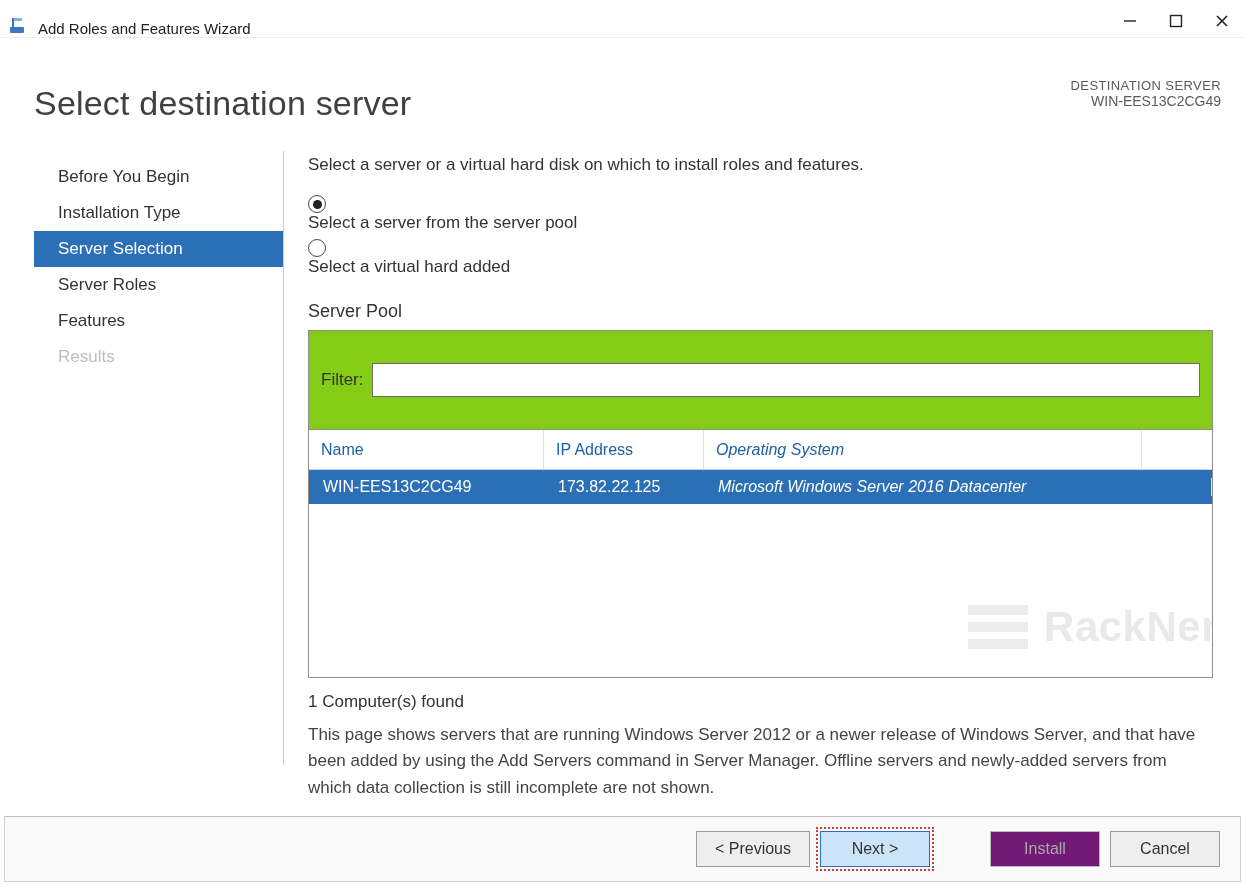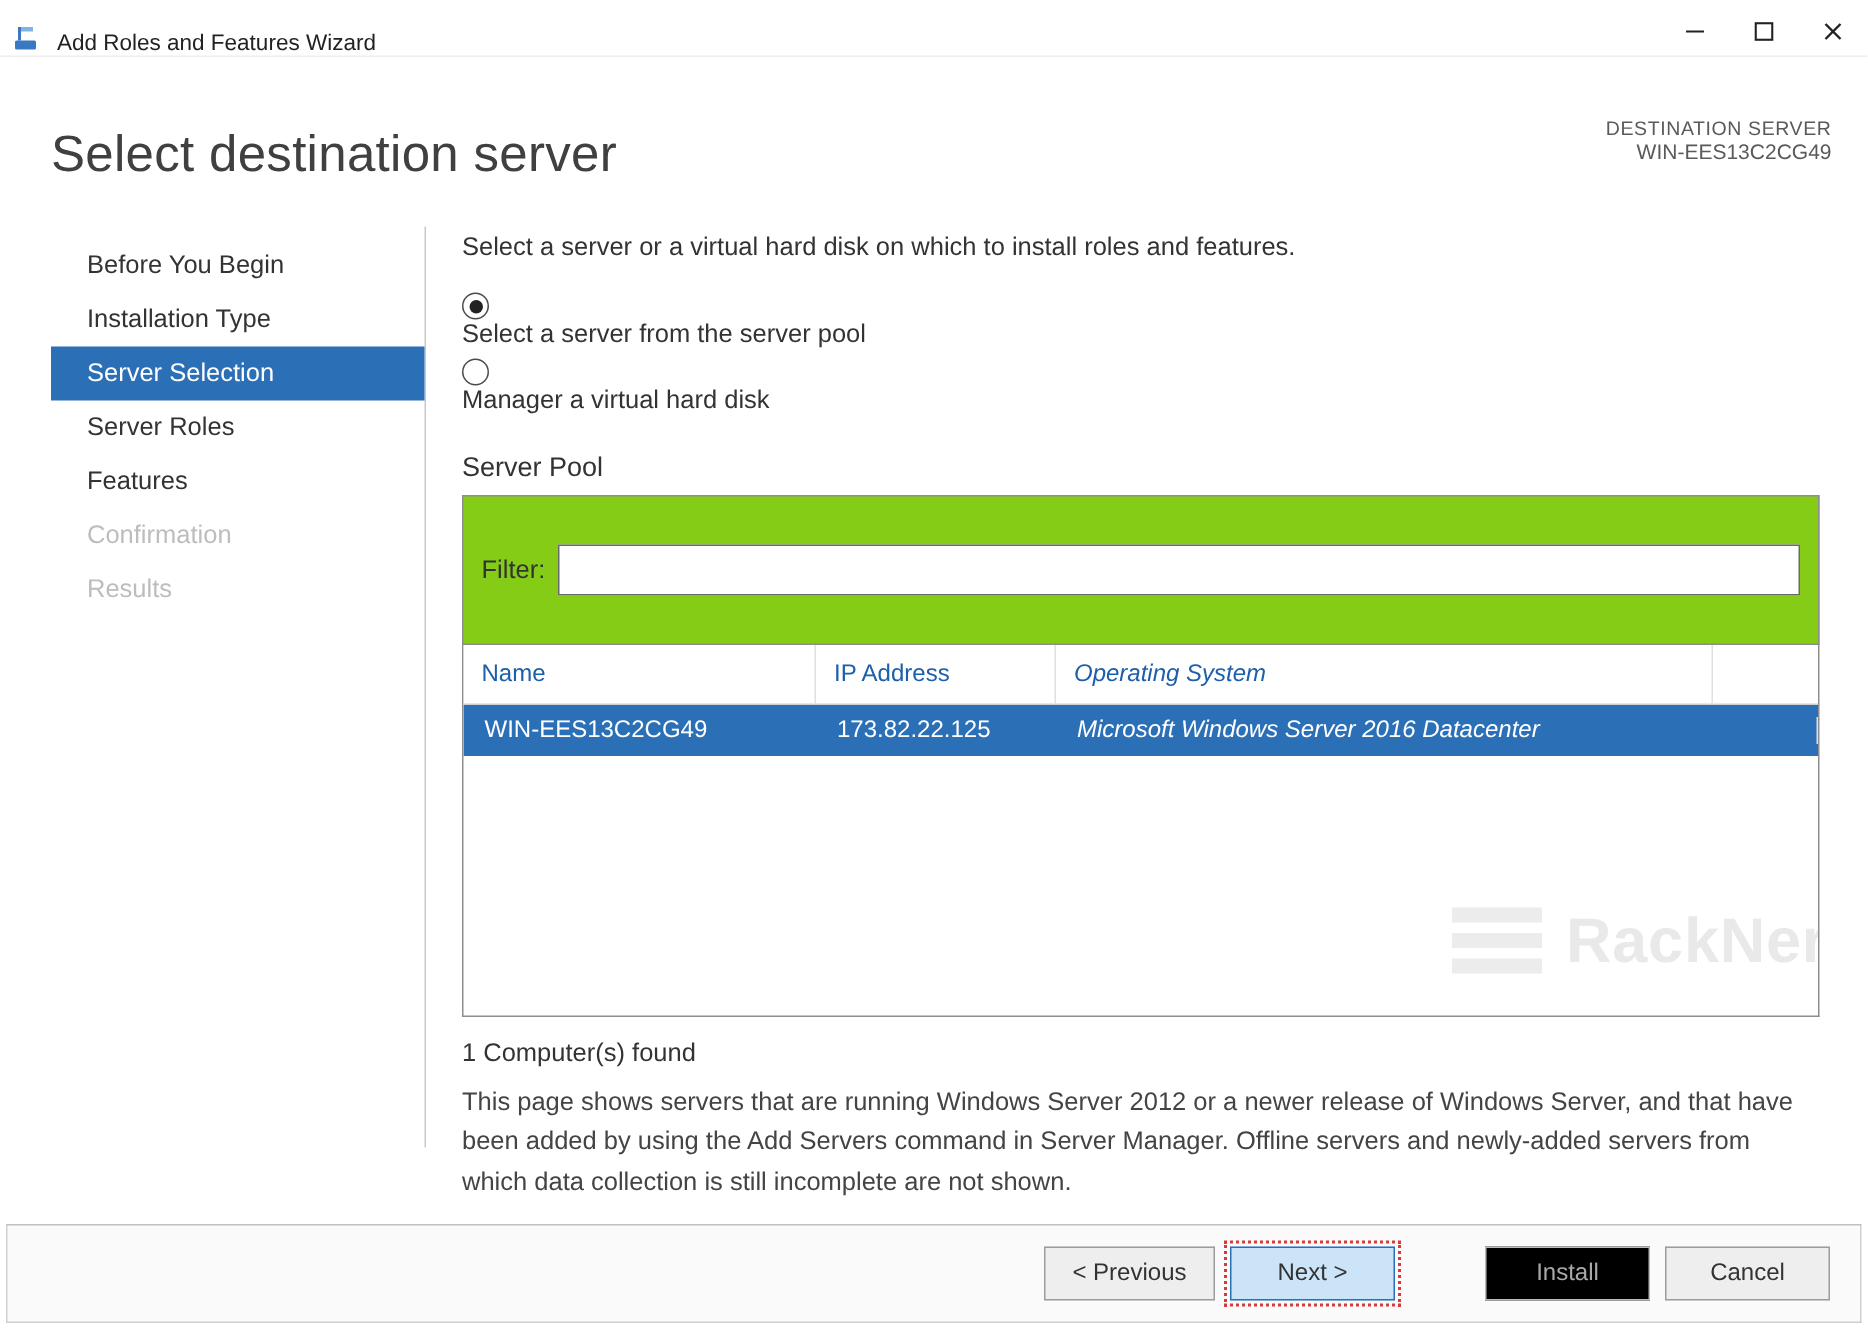--- a/index.html
+++ b/index.html
@@ -223,21 +223,21 @@
     .btn {
       height: 36px;
       min-width: 110px;
       padding: 0 18px;
       border: 1px solid #9c9c9c;
       background: #eeeeee;
       font-size: 16px;
       color: #333;
       display:inline-flex;align-items:center;justify-content:center;
     }
-    .btn.disabled { color: #a8a8a8; background:#000000; border-color:#bbb; }
+    .btn.disabled { color: #a8a8a8; background:#701a75; border-color:#bbb; }
     .btn.next {
       background: #cce4f7;
       border: 1px solid #2b6fb6;
       outline: 2px dotted #d63a3a;
       outline-offset: 2px;
     }
     .gap-large { width: 40px; }
   </style>
 </head>
 <body>
@@ -277,34 +277,33 @@
   </div>
 </div>
 
 <div class="body">
   <div class="sidebar">
     <div class="side-item">Before You Begin</div>
     <div class="side-item">Installation Type</div>
     <div class="side-item active">Server Selection</div>
     <div class="side-item">Server Roles</div>
     <div class="side-item">Features</div>
-    <div class="side-item disabled">Confirmation</div>
     <div class="side-item disabled">Results</div>
   </div>
 
   <div class="main">
     <div class="instr">Select a server or a virtual hard disk on which to install roles and features.</div>
 
     <div class="radio-row">
       <span class="radio checked"></span>
       <span>Select a server from the server pool</span>
     </div>
     <div class="radio-row">
       <span class="radio"></span>
-      <span>Manager a virtual hard disk</span>
+      <span>Select a virtual hard added</span>
     </div>
 
     <div class="section-title">Server Pool</div>
 
     <div class="filter-bar">
       <span class="filter-label">Filter:</span>
       <input class="filter-input" type="text" value="" style="">
     </div>
 
     <div class="table-wrap">

